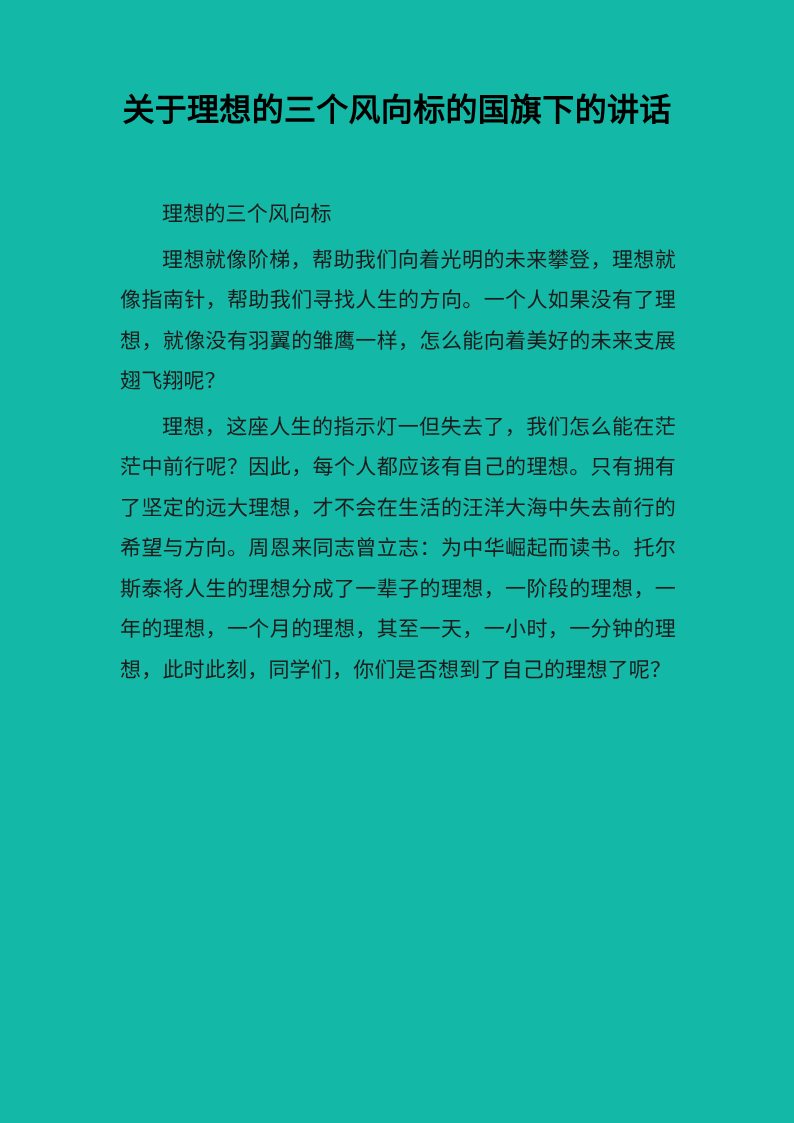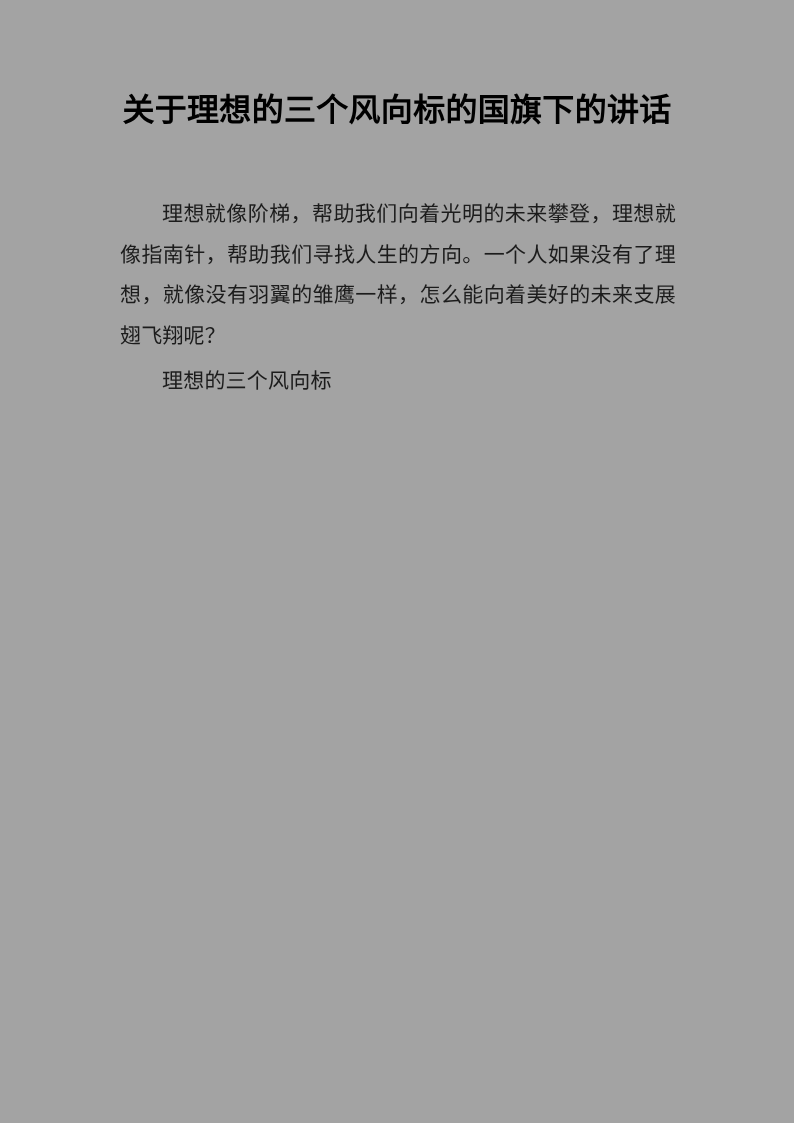--- a/index.html
+++ b/index.html
@@ -5,21 +5,21 @@
   html, body {
     margin: 0;
     padding: 0;
     background: #ffffff;
   }
   .page {
     position: relative;
     width: 794px;
     height: 1123px;
     margin: 0 auto;
-    background: #a3a3a3;
+    background: #14b8a6;
     overflow: hidden;
     font-family: "DejaVu Serif", "Liberation Serif", serif;
   }
   .doc-title {
     margin: 88px 58px 0 58px;
     text-align: center;
     font-size: 32px;
     line-height: 44px;
     font-weight: bold;
     color: #000000;
@@ -39,16 +39,17 @@
     word-break: break-all;
     letter-spacing: 0.2px;
   }
 </style>
 </head>
 <body>
 
 <div class="page">
   <h1 class="doc-title">关于理想的三个风向标的国旗下的讲话</h1>
   <div class="doc-body">
+      <p class="doc-paragraph">理想的三个风向标</p>
       <p class="doc-paragraph">理想就像阶梯，帮助我们向着光明的未来攀登，理想就像指南针，帮助我们寻找人生的方向。一个人如果没有了理想，就像没有羽翼的雏鹰一样，怎么能向着美好的未来支展翅飞翔呢？</p>
-      <p class="doc-paragraph">理想的三个风向标</p>
+      <p class="doc-paragraph">理想，这座人生的指示灯一但失去了，我们怎么能在茫茫中前行呢？因此，每个人都应该有自己的理想。只有拥有了坚定的远大理想，才不会在生活的汪洋大海中失去前行的希望与方向。周恩来同志曾立志：为中华崛起而读书。托尔斯泰将人生的理想分成了一辈子的理想，一阶段的理想，一年的理想，一个月的理想，其至一天，一小时，一分钟的理想，此时此刻，同学们，你们是否想到了自己的理想了呢？</p>
     </div>
 </div>
 
 </body></html>

